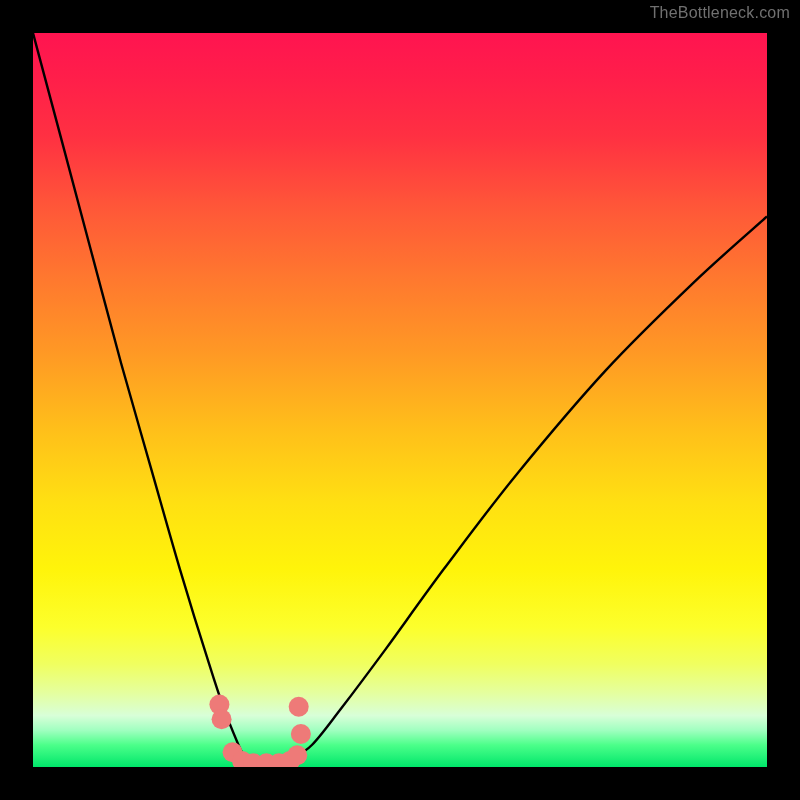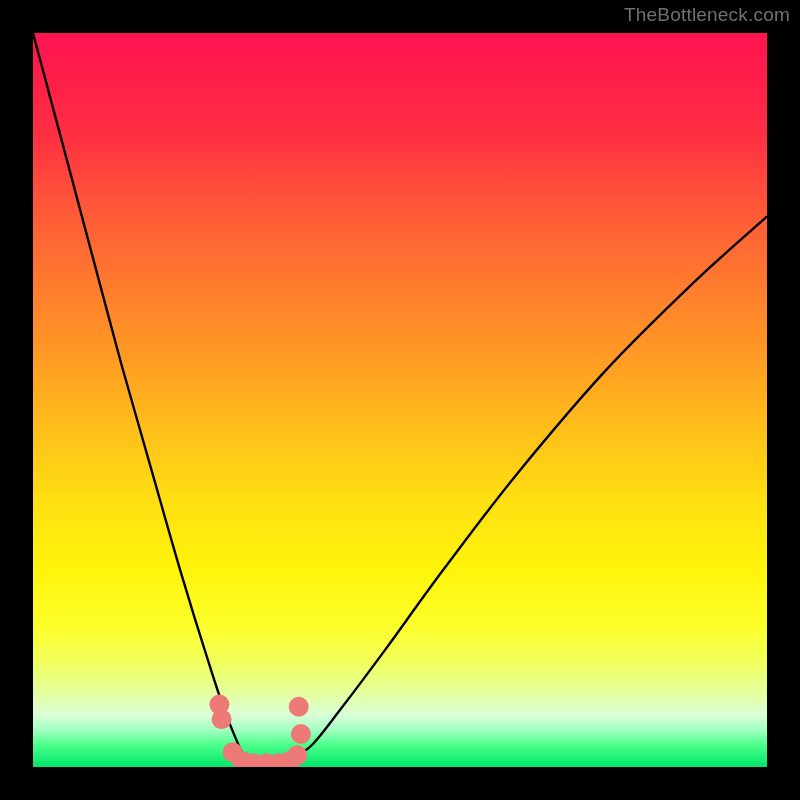--- a/index.html
+++ b/index.html
@@ -41,21 +41,21 @@
       #d8ffd8 93%,
       #a0ffc0 95%,
       #4cff8a 97%,
       #00e66a 100%);
   }
   .watermark {
     position: absolute;
     top: 4px;
     right: 10px;
     color: #707070;
-    font-size: 19px;
+    font-size: 16px;
     font-weight: 500;
     letter-spacing: 0.2px;
   }
   svg.curve {
     position: absolute;
     left: 0;
     top: 0;
     width: 734px;
     height: 734px;
   }

